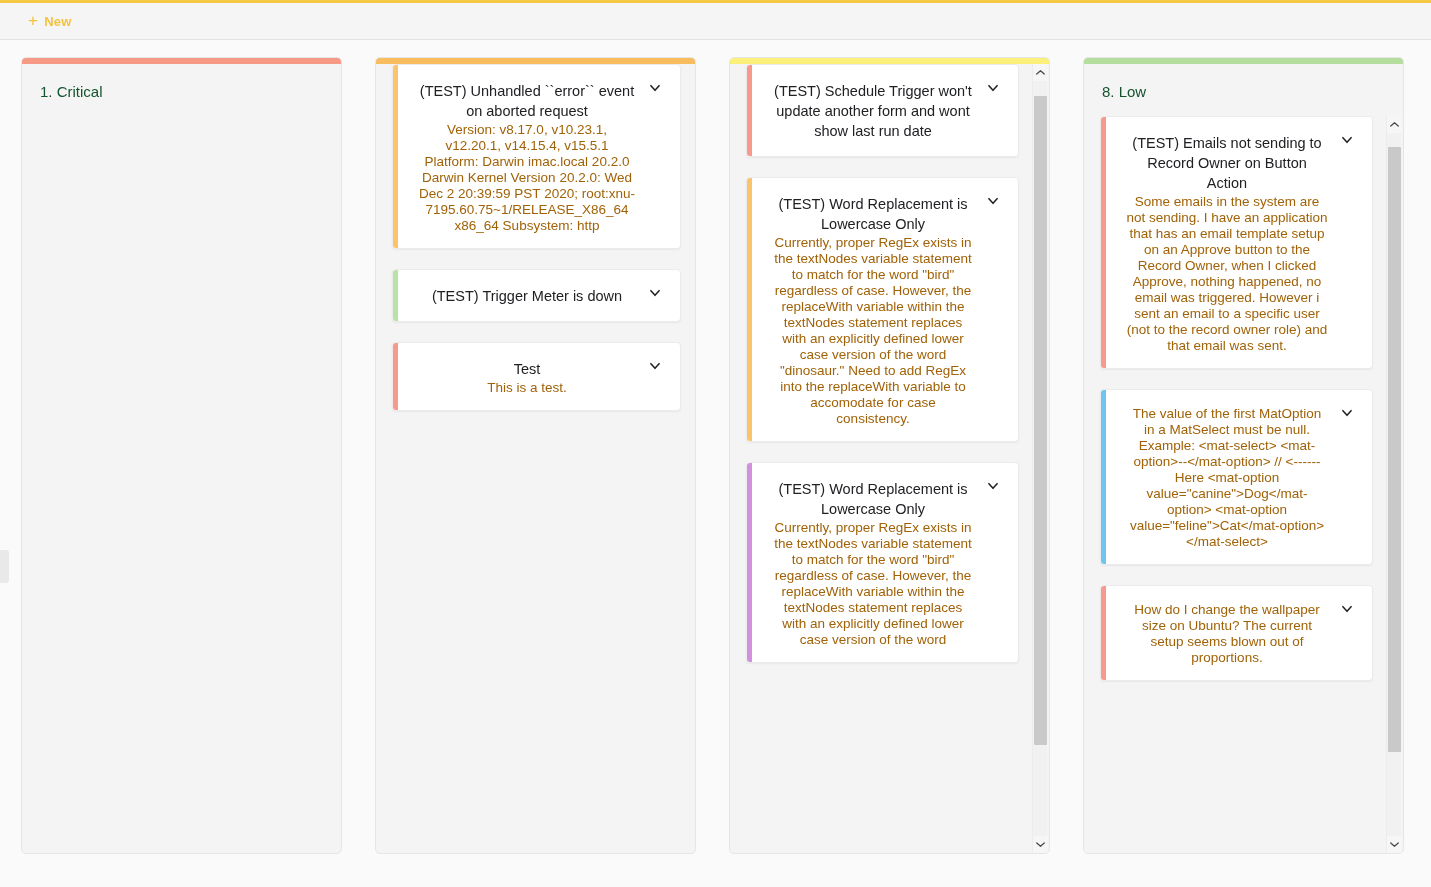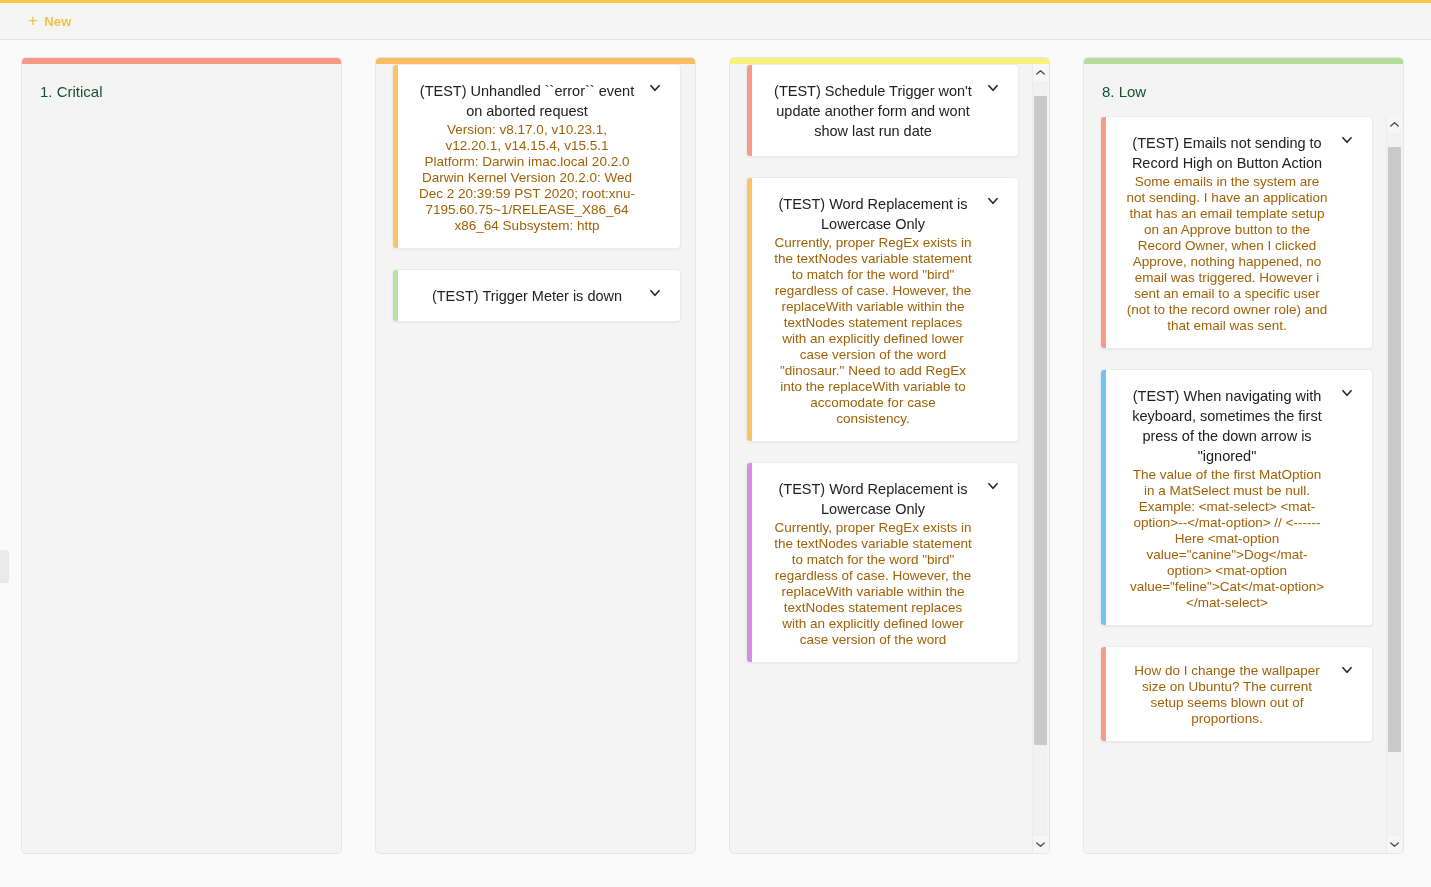--- a/index.html
+++ b/index.html
@@ -232,20 +232,34 @@
                 <div class="card-text">
                   <div class="card-title">(TEST) Trigger Meter is down</div>
                 </div>
                 <button class="chev-btn">
                   <svg width="14" height="14" viewBox="0 0 24 24" fill="none" stroke="#202124" stroke-width="2.6" stroke-linecap="round" stroke-linejoin="round">
                     <polyline points="5,8 12,16 19,8"></polyline>
                   </svg>
                 </button>
               </div>
             </div>
+            <div class="card">
+              <div class="card-accent" style="background: rgb(247, 154, 140);"></div>
+              <div class="card-inner">
+                <div class="card-text">
+                  <div class="card-title">Test</div>
+                  <div class="card-desc">This is a test.</div>
+                </div>
+                <button class="chev-btn">
+                  <svg width="14" height="14" viewBox="0 0 24 24" fill="none" stroke="#202124" stroke-width="2.6" stroke-linecap="round" stroke-linejoin="round">
+                    <polyline points="5,8 12,16 19,8"></polyline>
+                  </svg>
+                </button>
+              </div>
+            </div>
           </div>
         </div>
       </div>
       <div class="column">
         <div class="col-accent" style="background: rgb(250, 240, 122);"></div>
         <div class="col-body scrolled">
           <div class="cards">
             <div class="card">
               <div class="card-accent" style="background: rgb(247, 154, 140);"></div>
               <div class="card-inner">
@@ -307,35 +321,34 @@
       </div>
       <div class="column">
         <div class="col-accent" style="background: rgb(181, 221, 157);"></div>
         <div class="col-header">8. Low</div>
         <div class="col-body scrolled">
           <div class="cards">
             <div class="card">
               <div class="card-accent" style="background: rgb(247, 154, 140);"></div>
               <div class="card-inner">
                 <div class="card-text">
-                  <div class="card-title">(TEST) Emails not sending to Record High on Button Action</div>
+                  <div class="card-title">(TEST) Emails not sending to Record Owner on Button Action</div>
                   <div class="card-desc">Some emails in the system are not sending. I have an application that has an email template setup on an Approve button to the Record Owner, when I clicked Approve, nothing happened, no email was triggered. However i sent an email to a specific user (not to the record owner role) and that email was sent.</div>
                 </div>
                 <button class="chev-btn">
                   <svg width="14" height="14" viewBox="0 0 24 24" fill="none" stroke="#202124" stroke-width="2.6" stroke-linecap="round" stroke-linejoin="round">
                     <polyline points="5,8 12,16 19,8"></polyline>
                   </svg>
                 </button>
               </div>
             </div>
             <div class="card">
               <div class="card-accent" style="background: rgb(110, 198, 240);"></div>
               <div class="card-inner">
                 <div class="card-text">
-                  <div class="card-title">(TEST) When navigating with keyboard, sometimes the first press of the down arrow is "ignored"</div>
                   <div class="card-desc">The value of the first MatOption in a MatSelect must be null. Example: &lt;mat-select&gt; &lt;mat-option&gt;--&lt;/mat-option&gt; // &lt;------ Here &lt;mat-option value="canine"&gt;Dog&lt;/mat-option&gt; &lt;mat-option value="feline"&gt;Cat&lt;/mat-option&gt; &lt;/mat-select&gt;</div>
                 </div>
                 <button class="chev-btn">
                   <svg width="14" height="14" viewBox="0 0 24 24" fill="none" stroke="#202124" stroke-width="2.6" stroke-linecap="round" stroke-linejoin="round">
                     <polyline points="5,8 12,16 19,8"></polyline>
                   </svg>
                 </button>
               </div>
             </div>
             <div class="card">

